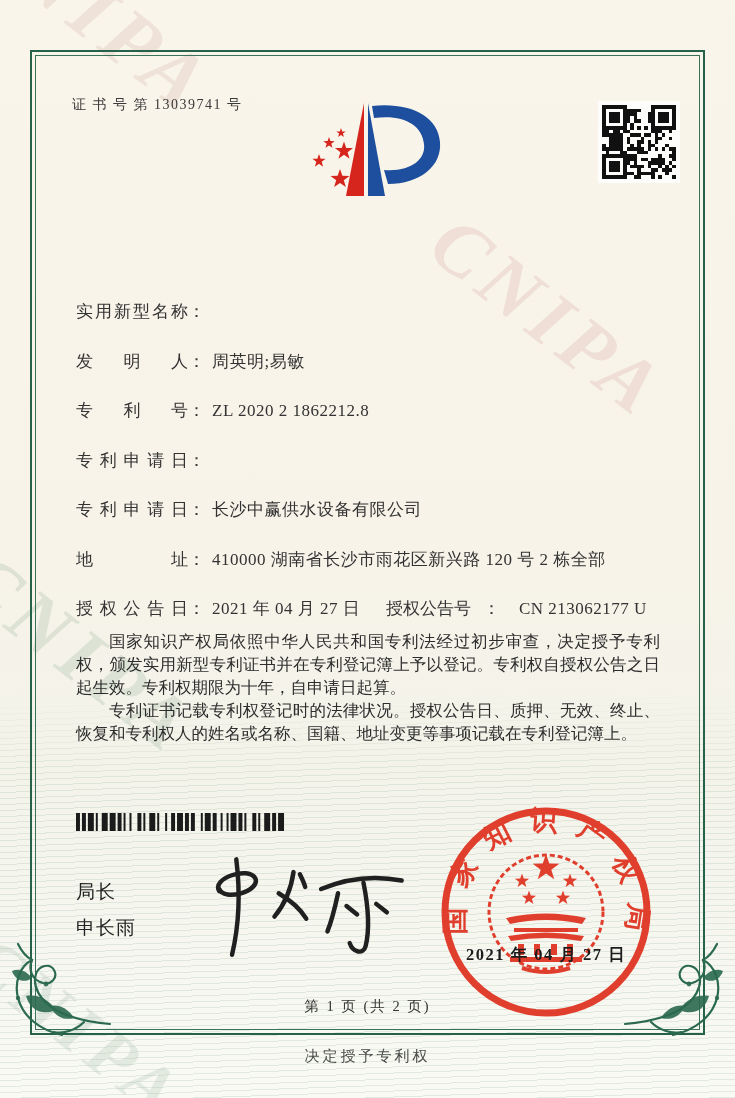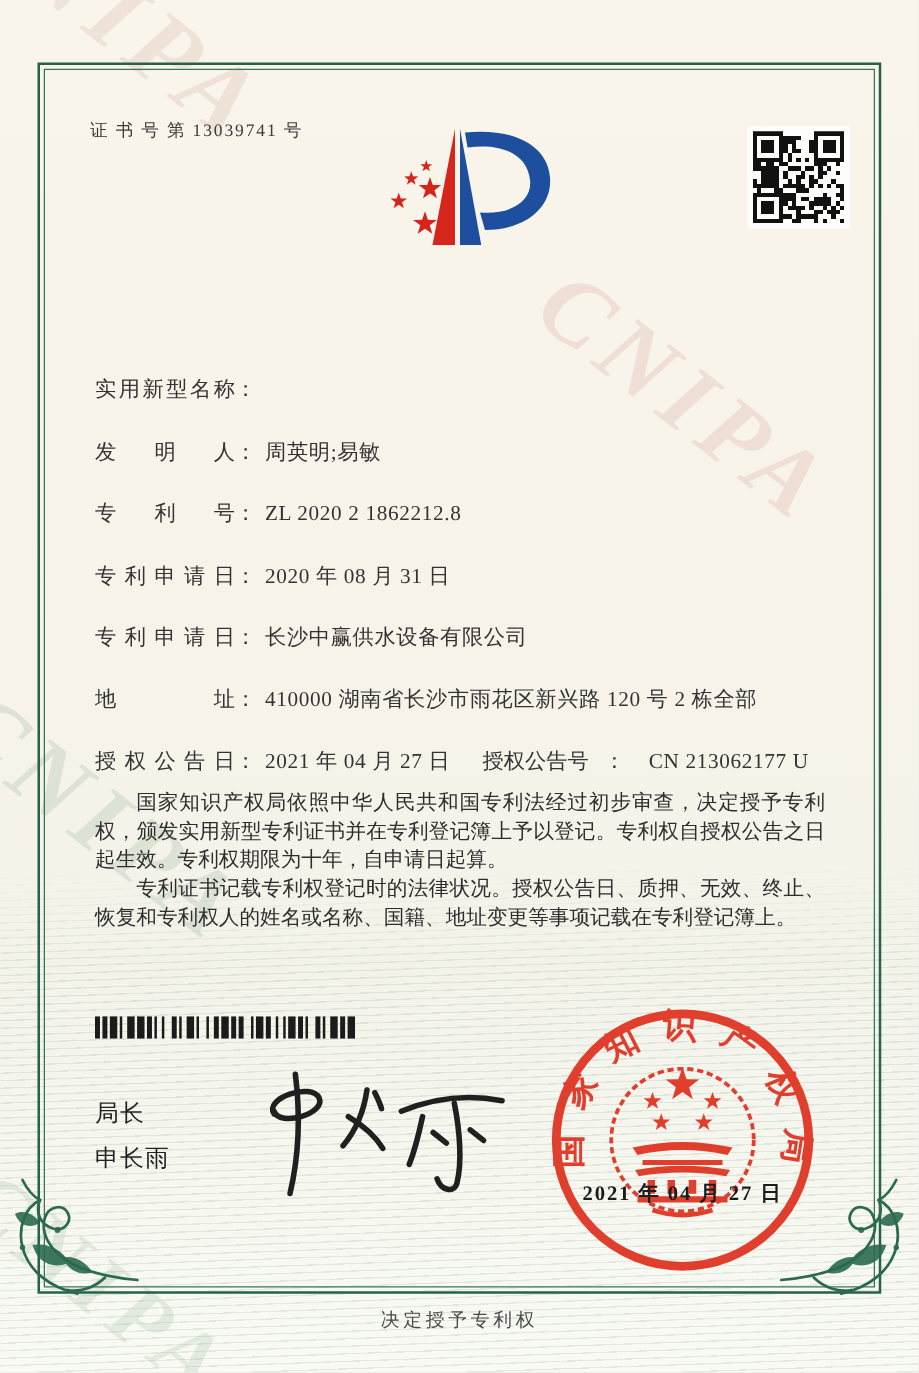--- a/index.html
+++ b/index.html
@@ -378,21 +378,20 @@
         <span class="fvalue">周英明;易敏</span>
     </div>
     <div class="frow">
       <span class="flabel">专利号</span>
         <span class="fcolon">：</span>
         <span class="fvalue">ZL 2020 2 1862212.8</span>
     </div>
     <div class="frow">
       <span class="flabel">专利申请日</span>
         <span class="fcolon">：</span>
-        <span class="fvalue">2020 年 08 月 31 日</span>
     </div>
     <div class="frow">
       <span class="flabel">专利申请日</span>
         <span class="fcolon">：</span>
         <span class="fvalue">长沙中赢供水设备有限公司</span>
     </div>
     <div class="frow">
       <span class="flabel">地址</span>
         <span class="fcolon">：</span>
         <span class="fvalue">410000 湖南省长沙市雨花区新兴路 120 号 2 栋全部</span>
@@ -494,16 +493,17 @@
         <rect x="115" y="142" width="6" height="11"></rect>
         <rect x="131" y="142" width="6" height="11"></rect>
         <rect x="74" y="155" width="72" height="5"></rect>
       </g>
       <path d="M86 166 Q110 174 134 166" fill="none" stroke="#e0301e" stroke-width="4"></path>
     </g>
   </svg>
 
   <div class="seal-date">2021 年 04 月 27 日</div>
 
+  <div class="page-footer">第 1 页 (共 2 页)</div>
 
   <div class="note">决定授予专利权</div>
 
 </div>
 
 </body></html>

